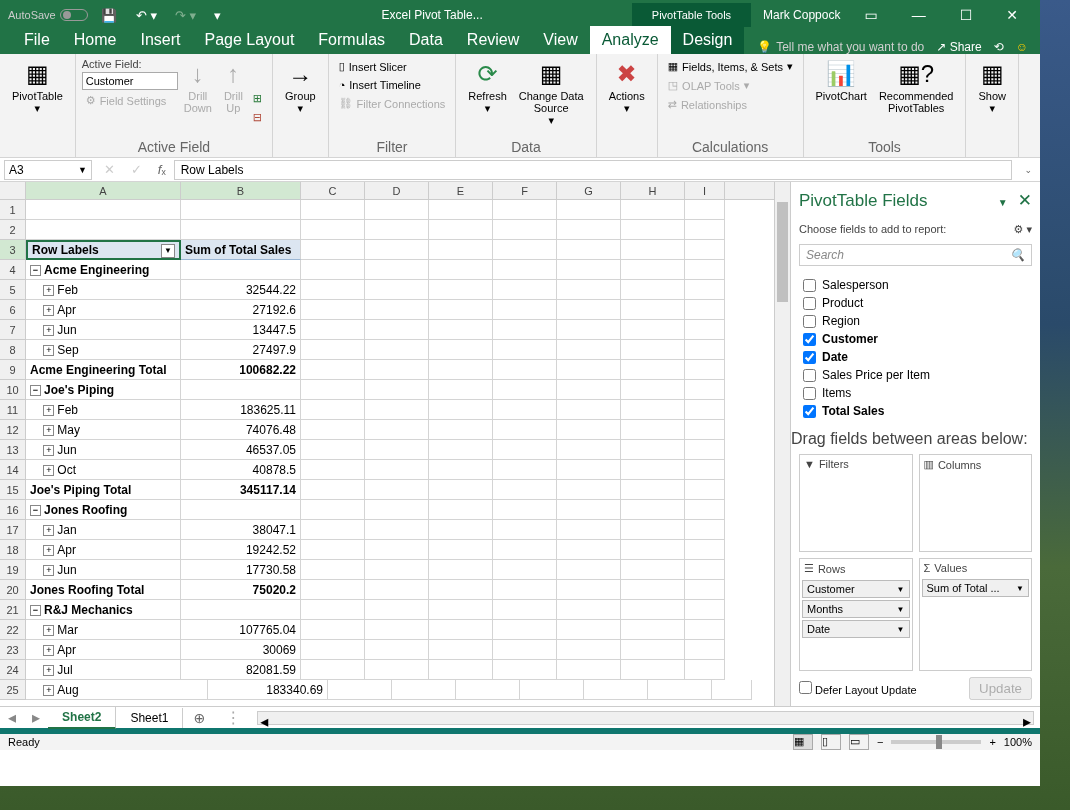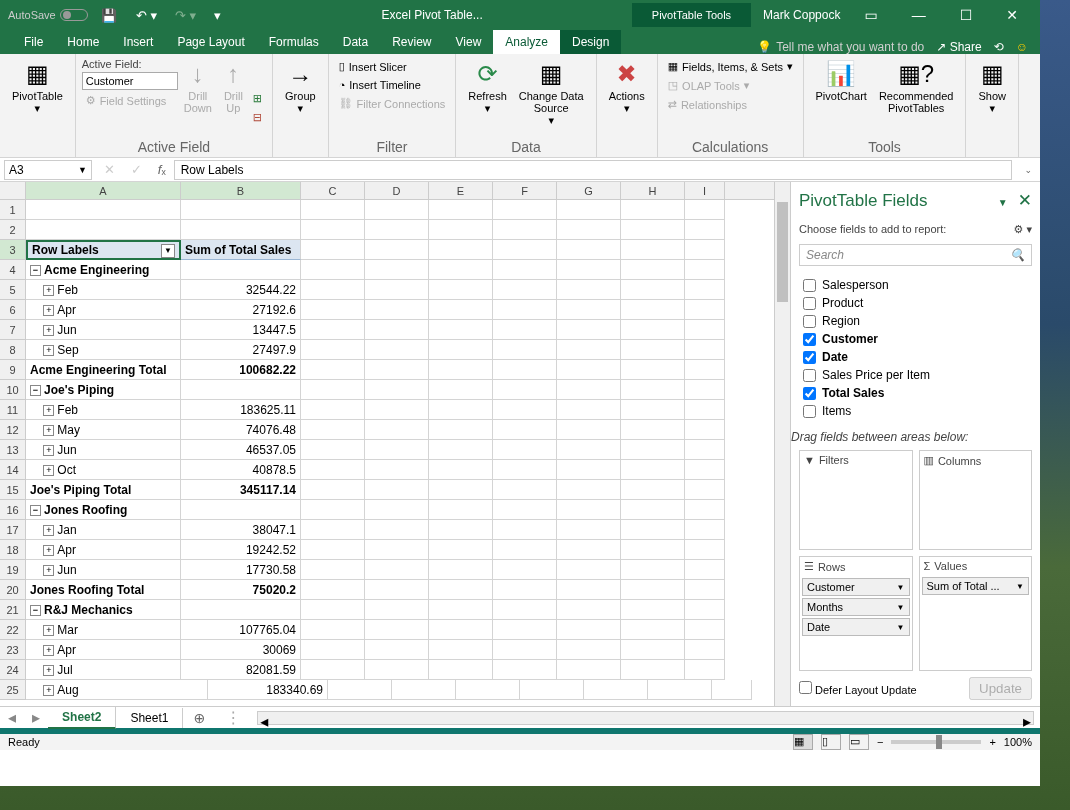--- a/index.html
+++ b/index.html
@@ -9,21 +9,21 @@
 .qat { display: flex; align-items: center; gap: 10px; padding: 0 8px; }
 .autosave { display: flex; align-items: center; gap: 4px; color: #ccc; font-size: 11px; }
 .toggle { width: 28px; height: 12px; border: 1px solid #999; border-radius: 6px; position: relative; }
 .toggle::after { content: ''; width: 8px; height: 8px; background: #999; border-radius: 50%; position: absolute; left: 2px; top: 1px; }
 .qat-btn { color: #fff; font-size: 13px; cursor: pointer; padding: 2px 4px; }
 .title-center { flex: 1; text-align: center; font-size: 12px; white-space: nowrap; overflow: hidden; }
 .tools-tab { background: #0a5a36; padding: 6px 20px; font-size: 11px; margin-left: auto; }
 .user-area { display: flex; align-items: center; gap: 14px; padding: 0 12px; }
 .win-btn { color: #fff; cursor: pointer; padding: 4px 10px; font-size: 14px; }
 .ribbon-tabs { height: 24px; background: #217346; display: flex; align-items: flex-end; padding-left: 12px; }
-.tab { color: #fff; padding: 5px 12px; font-size: 12px; cursor: pointer; }
+.tab { color: #fff; padding: 5px 12px; font-size: 16px; cursor: pointer; }
 .tab.active { background: #fff; color: #217346; }
 .tab.context { background: #0a5a36; color: #fff; }
 .tab.context.active { background: #fff; color: #0a5a36; }
 .ribbon-right { margin-left: auto; display: flex; align-items: center; gap: 12px; color: #fff; font-size: 12px; padding-right: 12px; }
 .tellme { display: flex; align-items: center; gap: 4px; color: #d0d0d0; }
 .ribbon { height: 104px; background: #f3f3f3; border-bottom: 1px solid #d4d4d4; display: flex; }
 .group { border-right: 1px solid #d4d4d4; padding: 4px 6px 0; display: flex; flex-direction: column; position: relative; }
 .group-label { position: absolute; bottom: 2px; left: 0; right: 0; text-align: center; font-size: 14px; color: #666; }
 .group-content { display: flex; flex: 1; }
 .vstack { display: flex; flex-direction: column; gap: 2px; }
@@ -57,21 +57,21 @@
 .scroll-v { width: 16px; background: #f0f0f0; border-left: 1px solid #ccc; position: relative; }
 .scroll-thumb { position: absolute; left: 2px; right: 2px; top: 20px; height: 100px; background: #c0c0c0; }
 .fields-pane { width: 250px; background: #fff; border-left: 1px solid #ccc; display: flex; flex-direction: column; font-size: 12px; }
 .fields-title { padding: 8px; font-size: 17px; color: #217346; display: flex; justify-content: space-between; align-items: center; }
 .fields-sub { padding: 4px 8px; font-size: 11px; color: #444; display: flex; justify-content: space-between; }
 .search-box { margin: 4px 8px; border: 1px solid #ccc; padding: 3px 6px; display: flex; align-items: center; justify-content: space-between; font-style: italic; color: #888; }
 .field-list { margin: 2px 8px; padding: 4px; overflow-y: auto; flex: 0 0 150px; }
 .field-item { display: flex; align-items: center; gap: 6px; padding: 2px 0; font-size: 12px; }
 .field-item input { width: 13px; height: 13px; }
 .field-item.checked { font-weight: bold; }
-.areas-label { padding: 6px 0; font-size: 12px; color: #444; font-style: italic; }
+.areas-label { padding: 6px 0; font-size: 16px; color: #444; }
 .areas { display: grid; grid-template-columns: 1fr 1fr; gap: 6px; padding: 0 8px; flex: 1; }
 .area-box { border: 1px solid #ccc; display: flex; flex-direction: column; min-height: 70px; }
 .area-title { font-size: 11px; color: #444; padding: 3px 4px; display: flex; align-items: center; gap: 4px; }
 .area-items { flex: 1; padding: 2px; }
 .area-item { background: #f0f0f0; border: 1px solid #bbb; padding: 2px 4px; font-size: 11px; margin-bottom: 2px; display: flex; justify-content: space-between; align-items: center; }
 .defer-row { padding: 6px 8px; display: flex; align-items: center; gap: 6px; font-size: 11px; justify-content: space-between; }
 .sheet-tabs { height: 22px; background: #fff; border-top: 1px solid #ccc; display: flex; align-items: center; }
 .nav-arrows { padding: 0 8px; color: #888; }
 .sheet-tab { padding: 3px 14px; border-right: 1px solid #ccc; font-size: 12px; cursor: pointer; }
 .sheet-tab.active { border-bottom: 2px solid #217346; color: #217346; font-weight: bold; background: #fff; }
@@ -594,27 +594,27 @@
             <span>Customer</span>
           </div>
           <div class="field-item checked">
             <input type="checkbox" checked="" style=""> 
             <span>Date</span>
           </div>
           <div class="field-item">
             <input type="checkbox" style=""> 
             <span>Sales Price per Item</span>
           </div>
+          <div class="field-item">
+            <input type="checkbox" style=""> 
+            <span>Items</span>
+          </div>
           <div class="field-item checked">
             <input type="checkbox" checked="" style=""> 
             <span>Total Sales</span>
-          </div>
-          <div class="field-item">
-            <input type="checkbox" style=""> 
-            <span>Items</span>
           </div>
         </div>
       <div class="areas-label">Drag fields between areas below:</div>
       <div class="areas">
         <div class="area-box">
           <div class="area-title">
               <span>▼</span>
               <span>Filters</span>
             </div>
           <div class="area-items"></div>

